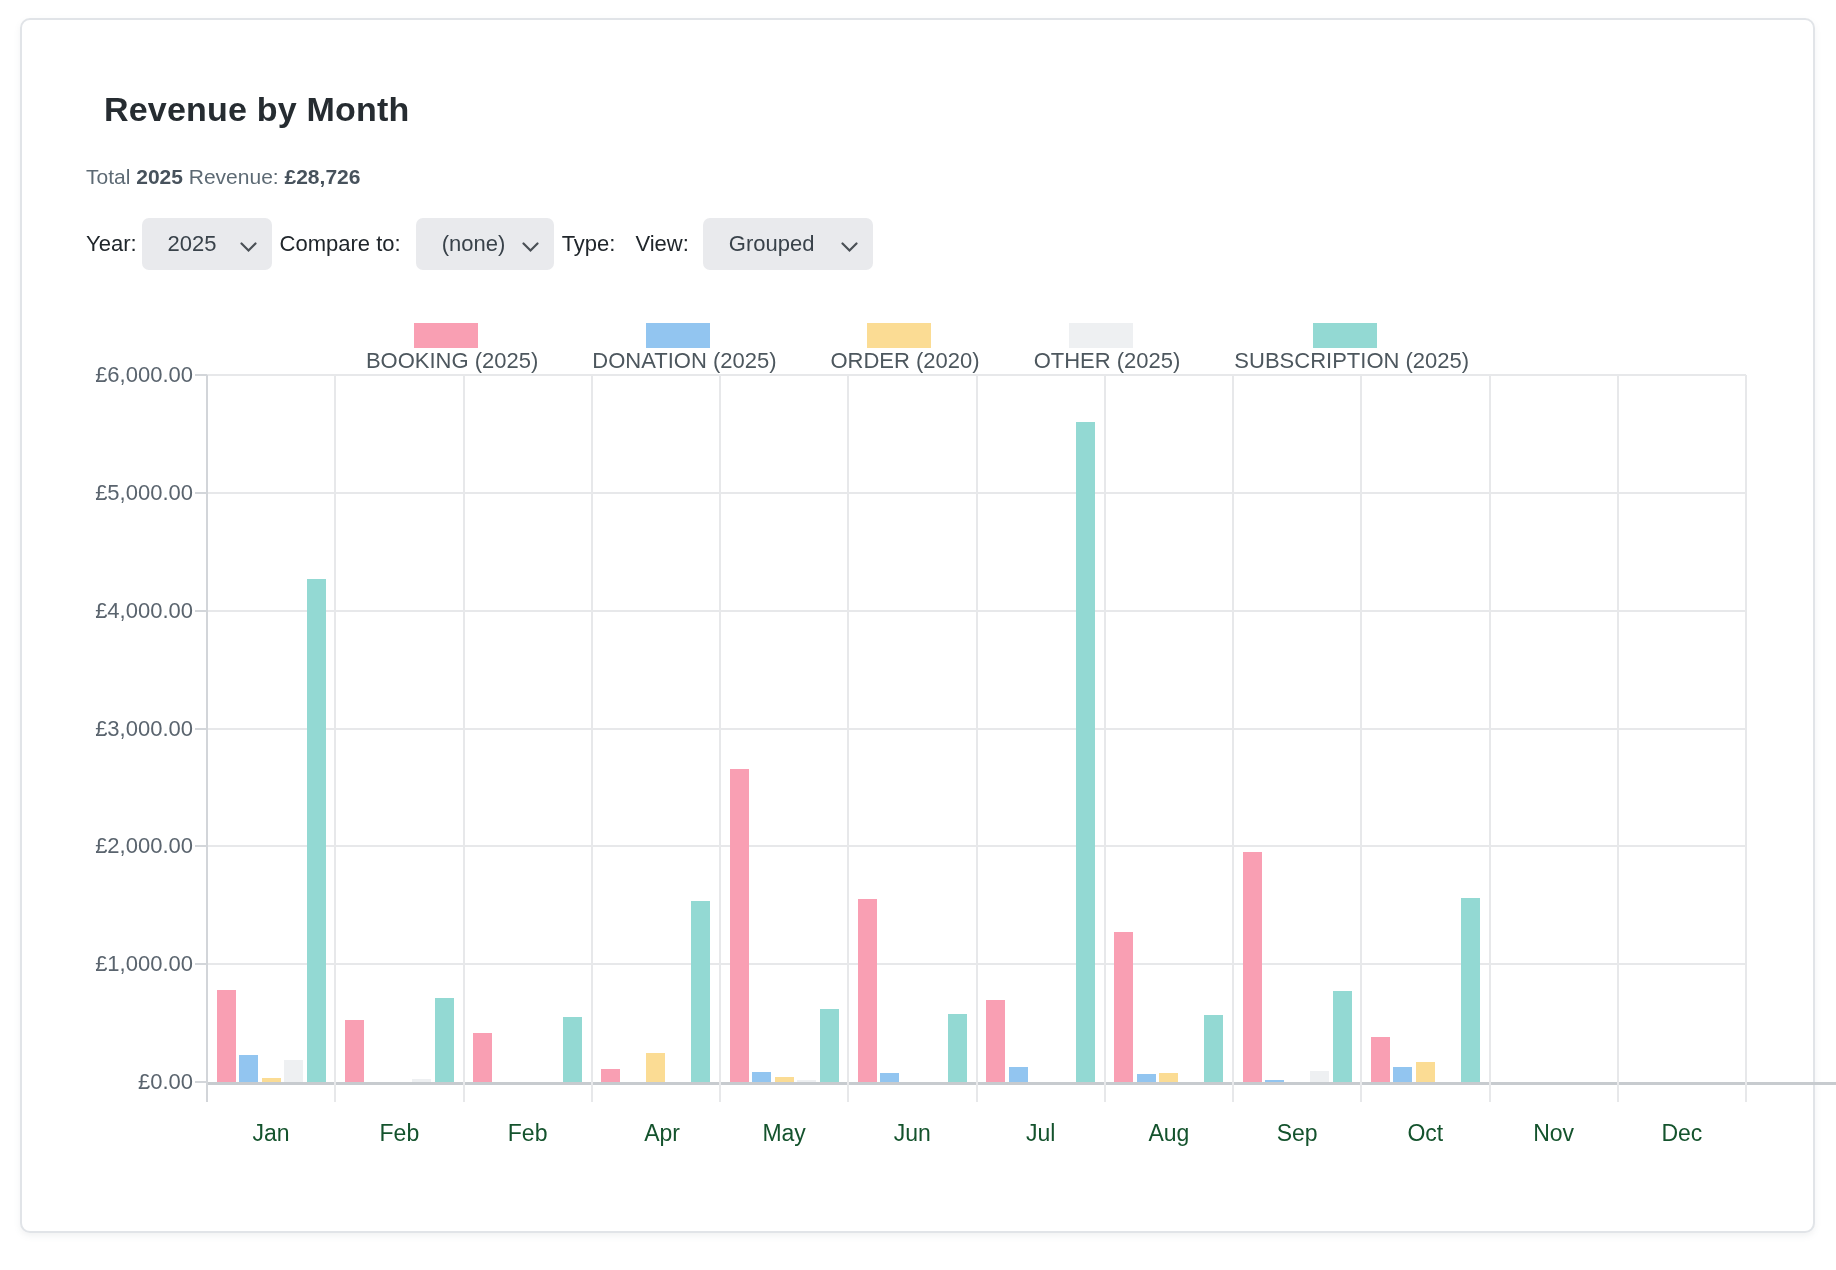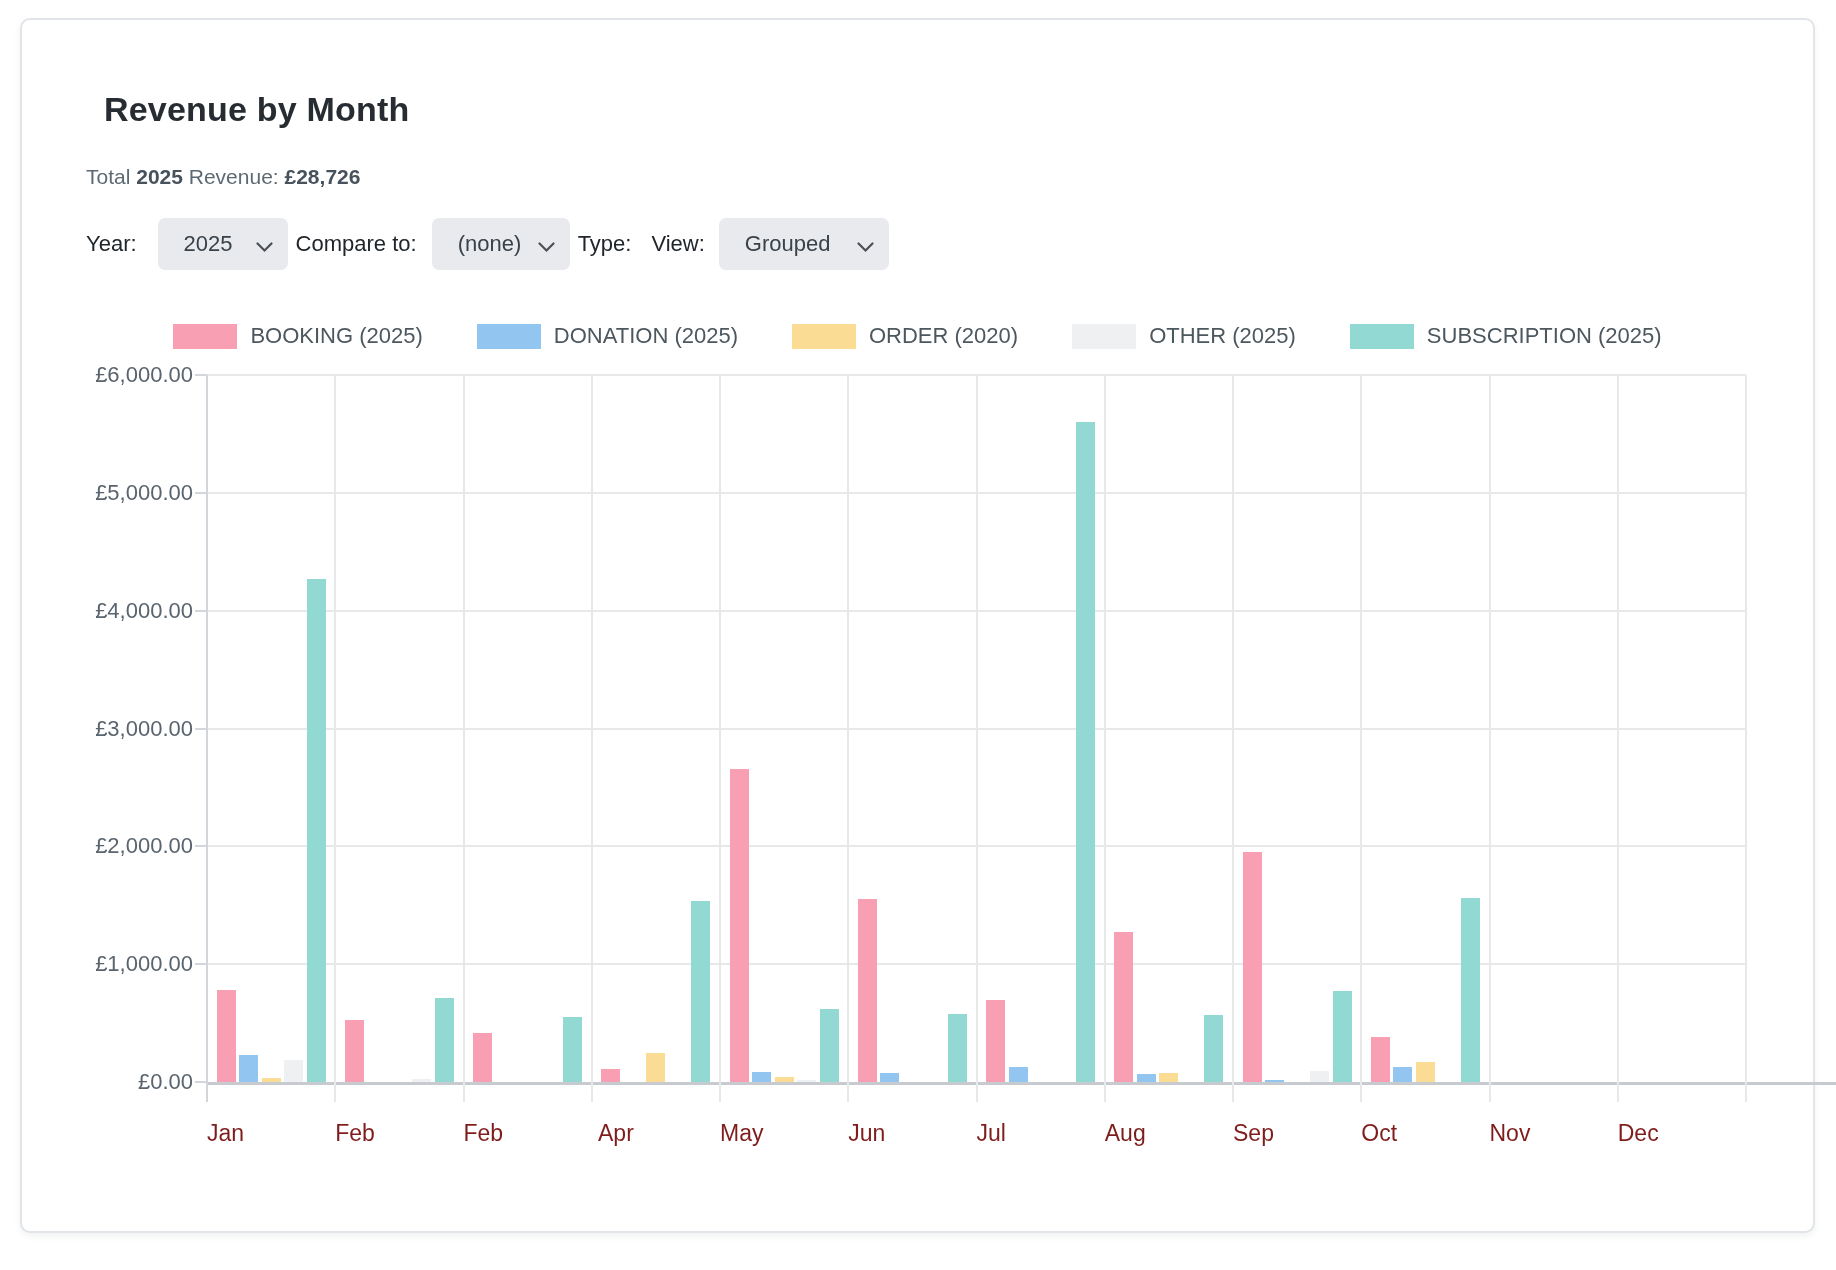--- a/index.html
+++ b/index.html
@@ -31,55 +31,55 @@
   .select {
     position:relative; height:52px; background:#e9eaed; border-radius:7px;
     display:flex; align-items:center; padding-left:26px; cursor:pointer;
   }
   .select .val { font-size:22px; color:#39424a; }
   .select .chev { position:absolute; right:15px; top:21px; }
   .legend {
     position:absolute; left:0; top:303px; width:100%;
     display:flex; justify-content:center; align-items:center; column-gap:54px;
   }
-  .legend-item { display:flex; align-items:center; cursor:pointer; }
+  .legend-item { display:flex; align-items:center; cursor:pointer;flex-direction:column; }
   .legend-swatch { width:64px; height:25px; margin-right:13px; }
   .legend-label { font-size:22px; color:#4d575e; white-space:nowrap; }
   .plot {
     position:absolute; left:185px; top:355px; width:1745px; height:707px;
   }
   .gl-h { position:absolute; left:0; background:#e7e8ea; }
   .gl-v { position:absolute; top:0; width:2px; background:#e7e8ea; }
   .baseline { position:absolute; left:0; width:100%; background:#c7cbcf; }
   .ytick { position:absolute; width:12px; height:2px; background:#d3d6da; }
   .ylabel {
     position:absolute; right:100%; margin-right:14px; width:160px;
     text-align:right; font-size:22px; color:#5a646e; white-space:nowrap;
   }
   .bar { position:absolute; border-radius:0; }
   .month-label {
-    position:absolute; text-align:left; font-size:23px; color:#7f1d1d;
+    position:absolute; text-align:center; font-size:23px; color:#14532d;
   }
 </style>
 </head>
 <body>
 
 <div class="card">
 
   <div class="title">Revenue by Month</div>
 
   <div class="subtitle">
     <span>Total</span>
     <b>2025</b>
     <span>Revenue:</span>
     <b>£28,726</b>
   </div>
 
   <div class="controls">
-    <span class="ctl-label" style="margin-right:21px;">Year:</span>
+    <span class="ctl-label" style="margin-right:5px;">Year:</span>
     <div class="select" style="width:130px;">
       <span class="val">2025</span>
       <span class="chev">
         <svg width="17" height="11" viewBox="0 0 17 11">
             <path d="M1.5 1.5 L8.5 8.5 L15.5 1.5" stroke="#4a5056" stroke-width="2.2" fill="none" stroke-linecap="round"></path>
           </svg>
       </span>
     </div>
     <span class="ctl-label" style="margin-left:8px; margin-right:15px;">Compare to:</span>
     <div class="select" style="width:138px;">

